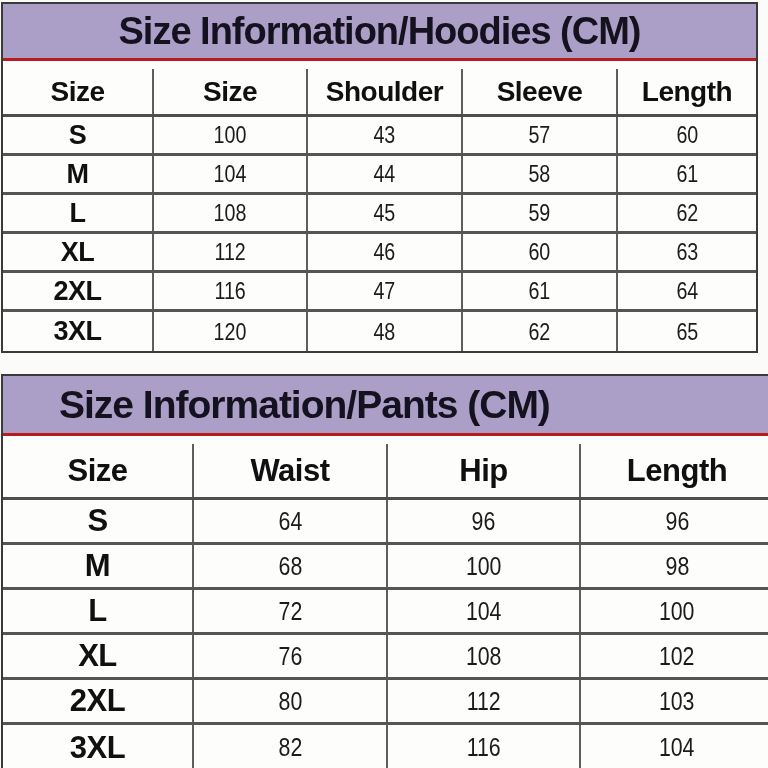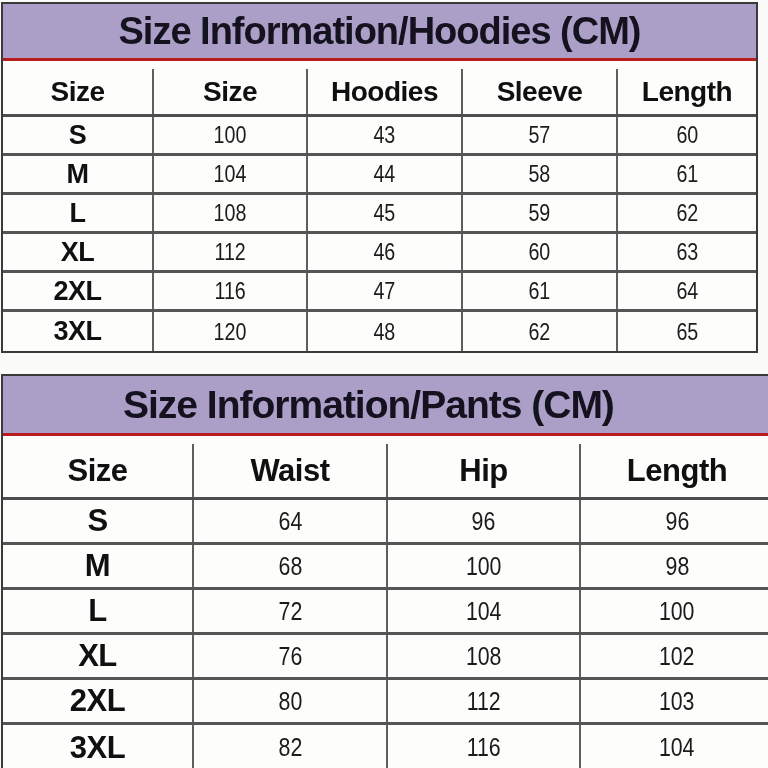--- a/index.html
+++ b/index.html
@@ -31,21 +31,21 @@
   .title-text{
     font-weight:bold;
     letter-spacing:-1px;
     color:#151220;
     white-space:nowrap;
   }
   .hoodies .title-text{ font-size:38px; }
   .pants   .title-text{ font-size:39px; }
   
   .pants .title-bar{ justify-content:flex-start; }
-  .pants .title-text{ margin-left:120px; }
+  .pants .title-text{ margin-left:56px; }
 
   .grid-row{
     display:grid;
     box-sizing:border-box;
   }
   .hoodies .grid-row{ grid-template-columns:151px 154px 155px 155px 1fr; }
   .pants   .grid-row{ grid-template-columns:191px 194px 193px 1fr; }
 
   .cell{
     display:flex;align-items:center;justify-content:center;
@@ -89,21 +89,21 @@
     <span class="title-text">Size Information/Hoodies (CM)</span>
   </div>
   <div class="thead grid-row">
       <div class="cell head-cell">
         <span class="head-label">Size</span>
       </div>
       <div class="cell head-cell">
         <span class="head-label">Size</span>
       </div>
       <div class="cell head-cell">
-        <span class="head-label">Hoodies</span>
+        <span class="head-label">Shoulder</span>
       </div>
       <div class="cell head-cell">
         <span class="head-label">Sleeve</span>
       </div>
       <div class="cell head-cell">
         <span class="head-label">Length</span>
       </div>
     </div>
   <div>
       <div class="grid-row data-row">

